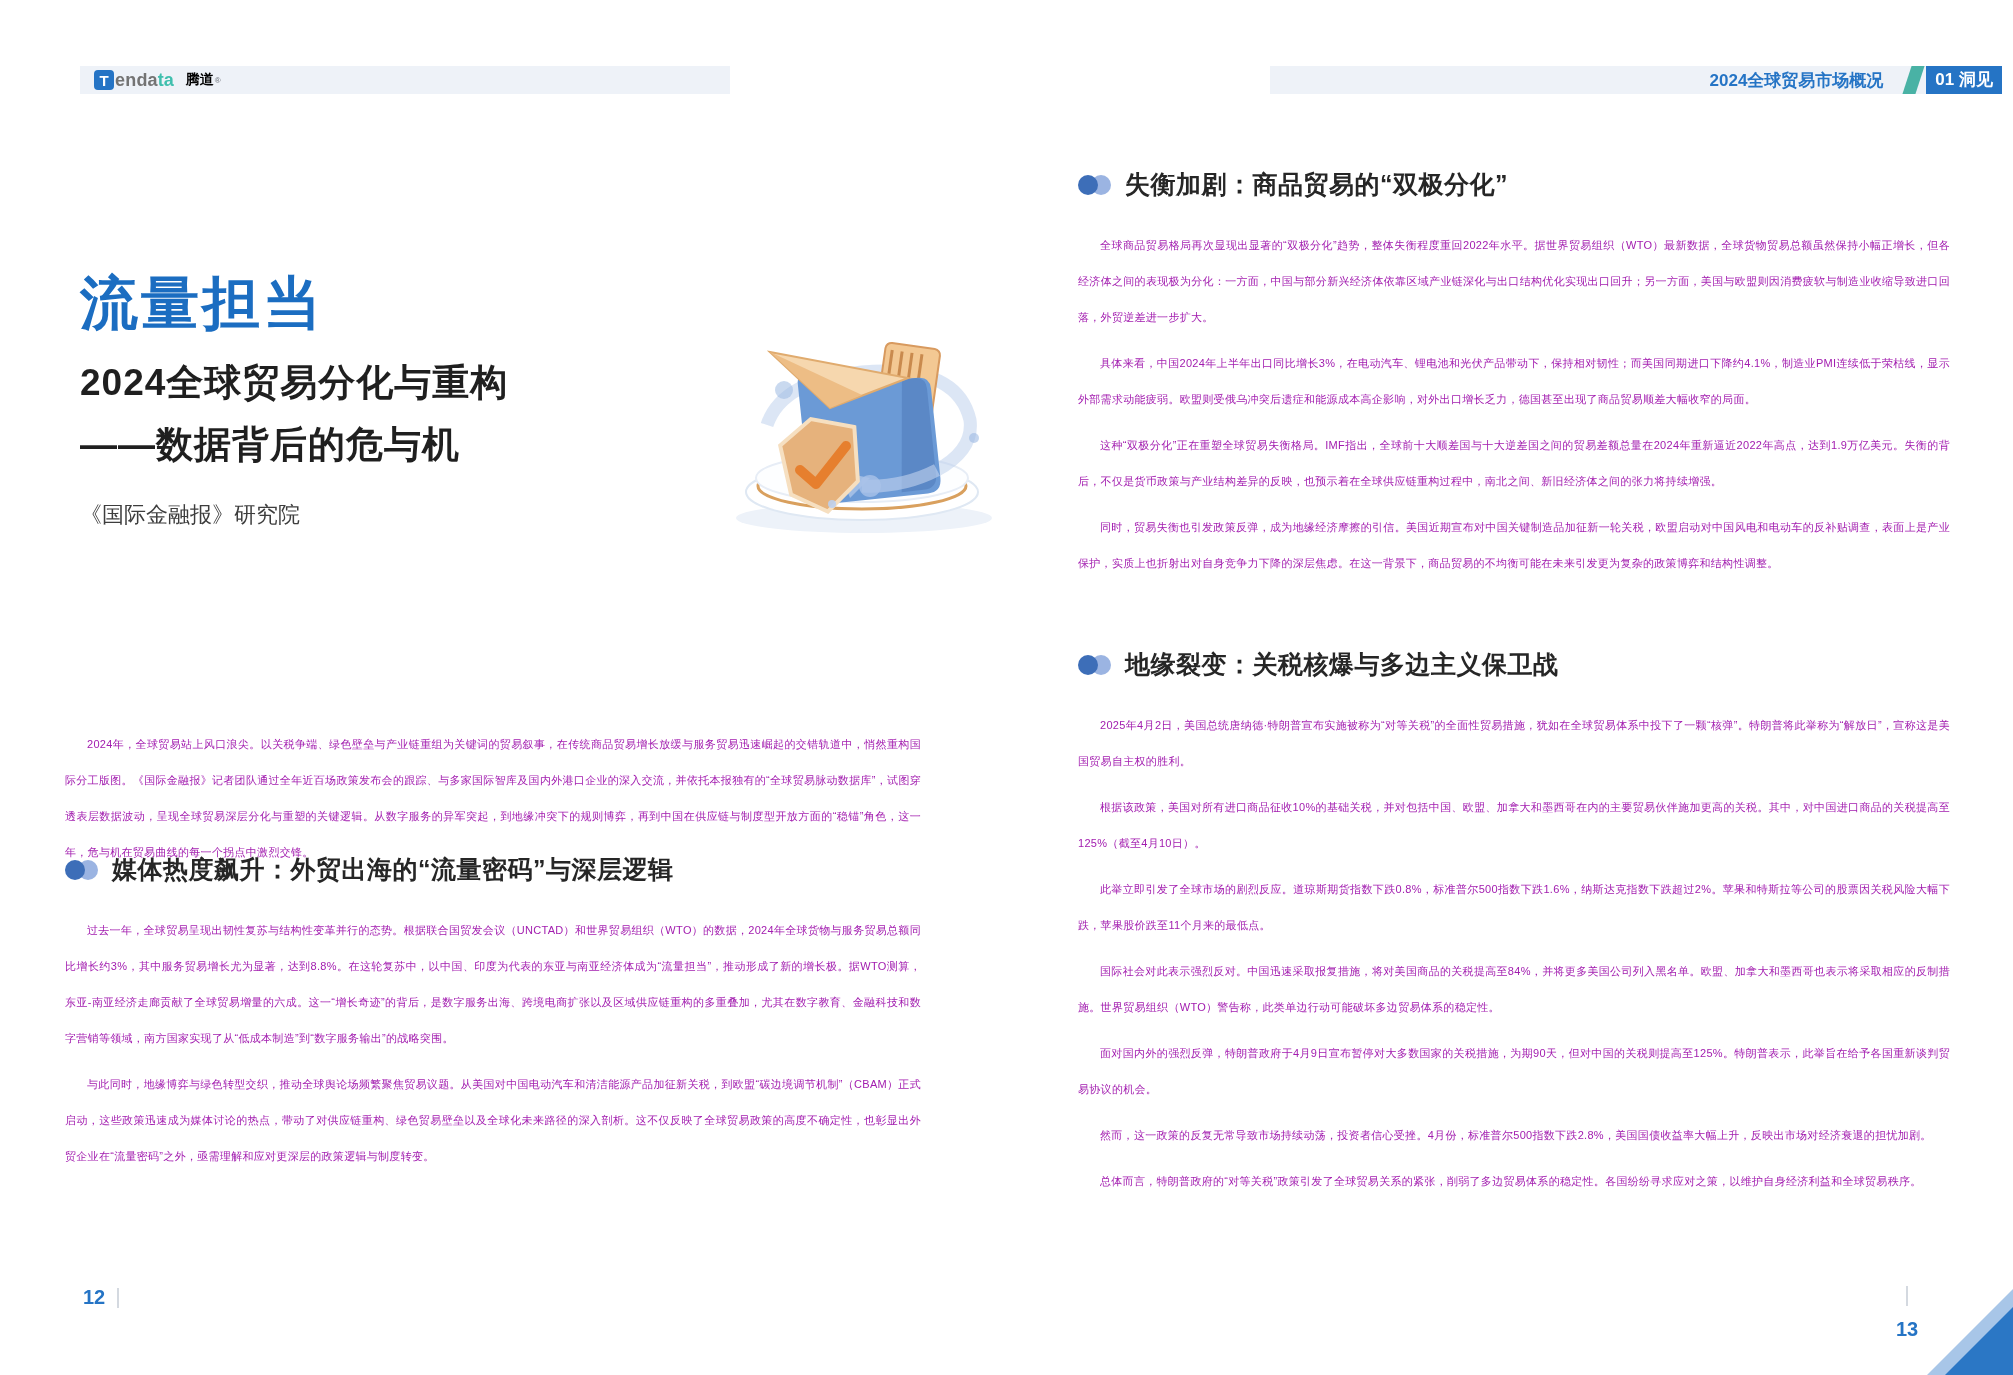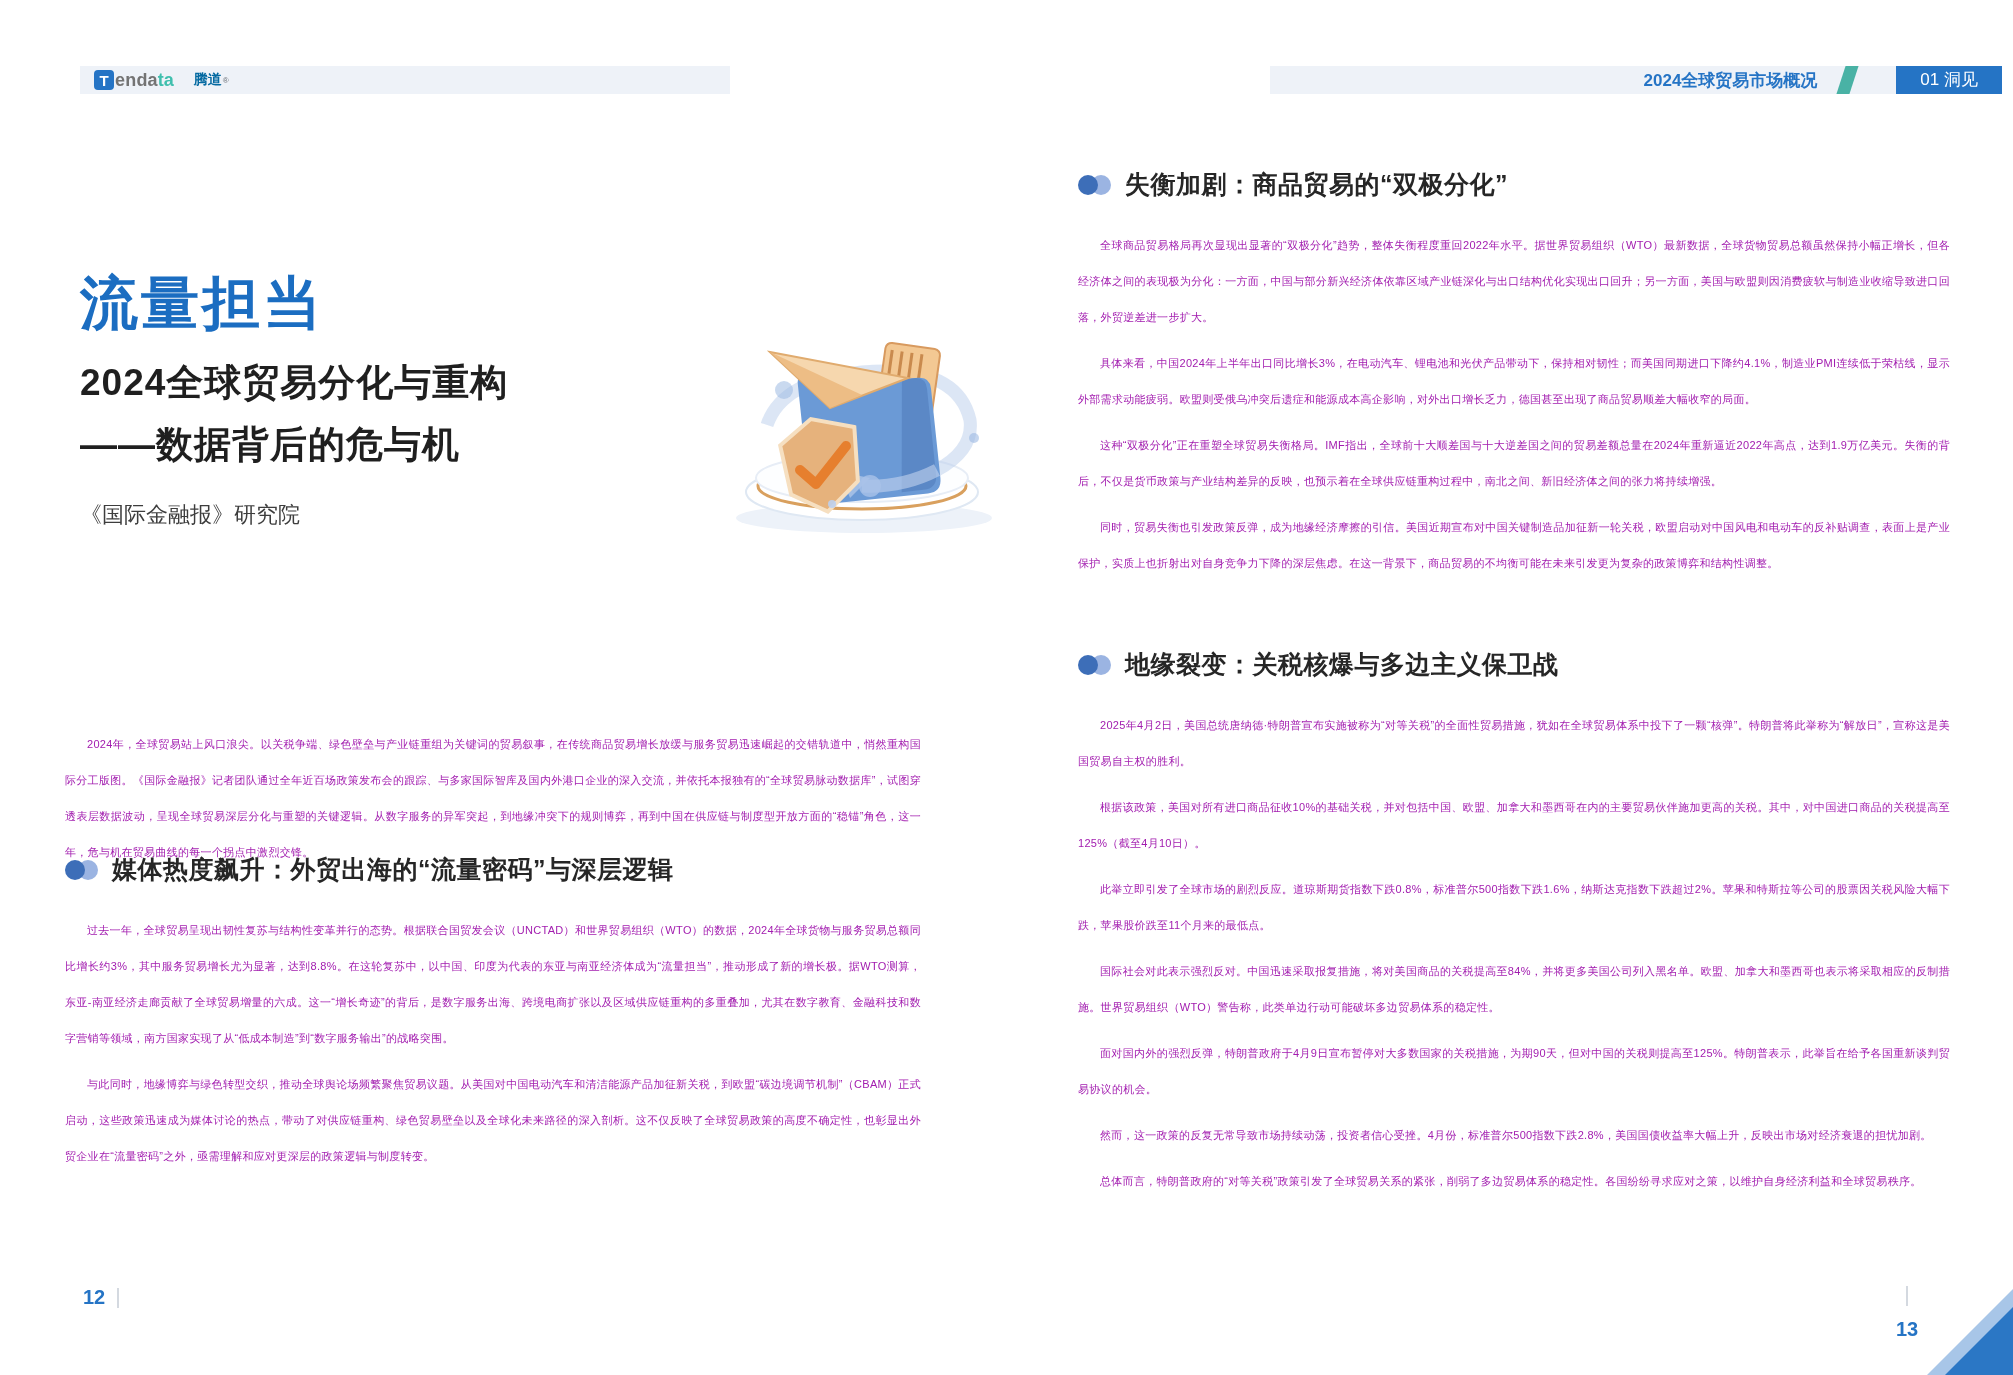--- a/index.html
+++ b/index.html
@@ -10,26 +10,26 @@
   }
   
   .band{position:absolute;top:66px;height:28px;background:#eef2f8;display:flex;align-items:center;}
   .band-left{left:80px;width:650px;}
   .band-right{left:1270px;width:732px;justify-content:flex-end;}
   .logo{display:flex;align-items:center;margin-left:14px;}
   .logo-t{width:20px;height:20px;background:#2574c5;border-radius:4px;color:#fff;
     font-weight:800;font-size:15px;display:flex;align-items:center;justify-content:center;}
   .logo-blue{color:#737373;font-weight:800;font-size:18px;letter-spacing:.2px;margin-left:1px;}
   .logo-teal{color:#3fbfae;font-weight:800;font-size:18px;}
-  .logo-cjk{color:#0369a1;font-size:14px;font-weight:700;margin-left:20px;}
+  .logo-cjk{color:#000000;font-size:14px;font-weight:700;margin-left:12px;}
   .logo-reg{color:#6a6f76;font-size:8px;vertical-align:super;margin-left:1px;}
   .hdr-right-title{color:#2574c5;font-weight:700;font-size:17px;margin-right:24px;}
   .badge-slash{width:13px;height:28px;background:#49b2a5;transform:skewX(-18deg);margin-right:6px;}
-  .badge{background:#2574c5;color:#ffffff;font-weight:400;font-size:17px;height:28px;
-    line-height:28px;padding:0 24px;white-space:nowrap;margin-left:36px;}
+  .badge{background:#2574c5;color:#ffffff;font-weight:700;font-size:17px;height:28px;
+    line-height:28px;padding:0 9px;white-space:nowrap;}
   
   .doc-title{position:absolute;left:80px;top:226px;font-size:58px;font-weight:900;
     color:#1b6dc1;letter-spacing:3px;}
   .doc-subtitle{position:absolute;left:80px;top:352px;font-size:37px;font-weight:800;
     color:#1f1f1f;line-height:62px;letter-spacing:1px;}
   .byline{position:absolute;left:80px;top:500px;font-size:22px;color:#3d3d3d;}
   .illu{position:absolute;left:712px;top:290px;width:300px;height:250px;}
   .body-par{font-size:11px;line-height:36px;color:#a21caf;text-align:justify;
     text-indent:2em;margin:0 0 10px 0;letter-spacing:.3px;}
   .intro{position:absolute;left:65px;top:678px;width:856px;margin-top:48px;}

